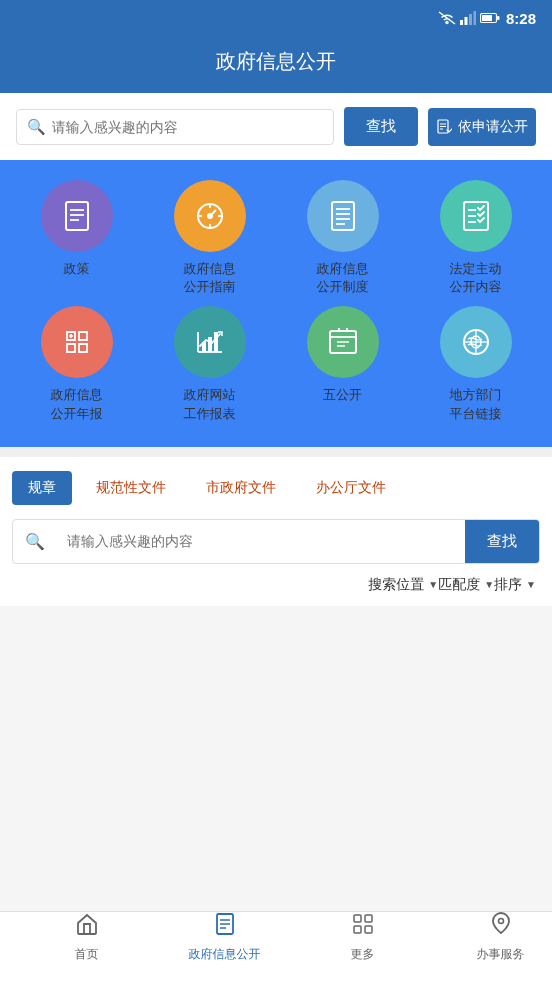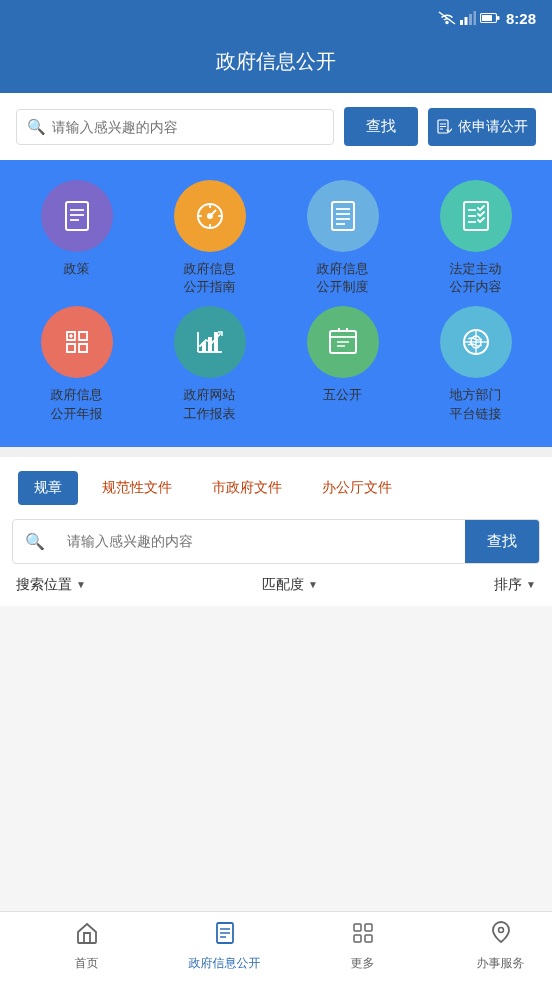--- a/index.html
+++ b/index.html
@@ -152,21 +152,21 @@
       background: #f0f0f0;
     }
 
     
     .filter-section {
       background: white;
       padding: 14px 0 0;
     }
     .filter-tabs {
       display: flex;
-      padding: 0 18px;
+      padding: 0 12px;
       gap: 8px;
       overflow-x: auto;
       scrollbar-width: none;
     }
     .filter-tabs::-webkit-scrollbar { display: none; }
     .filter-tab {
       padding: 8px 16px;
       border-radius: 4px;
       font-size: 14px;
       cursor: pointer;
@@ -212,21 +212,21 @@
       border: none;
       padding: 12px 22px;
       font-size: 15px;
       cursor: pointer;
     }
 
     
     .filter-sort-row {
       display: flex;
       padding: 12px 16px;
-      justify-content: space-between;
+      justify-content: flex-end;
       align-items: center;
     }
     .sort-item {
       display: flex;
       align-items: center;
       gap: 4px;
       font-size: 14px;
       color: #333;
       cursor: pointer;
     }
@@ -243,21 +243,20 @@
       background: white;
       border-top: 1px solid #e0e0e0;
       display: flex;
       height: 70px;
     }
     .nav-item {
       flex: 1;
       display: flex;
       flex-direction: column;
       align-items: center;
-      justify-content: center;
       gap: 4px;
       cursor: pointer;
       padding-left: 35px;
     }
     .nav-item .nav-icon {
       font-size: 22px;
     }
     .nav-item .nav-label {
       font-size: 12px;
       color: #666;

